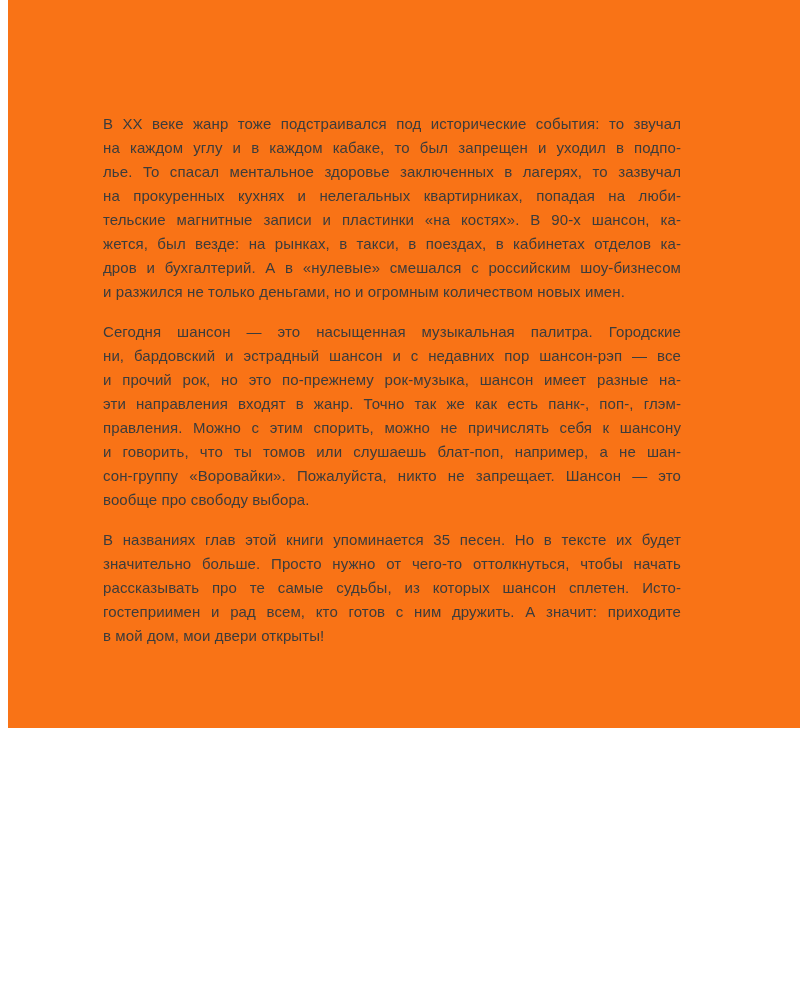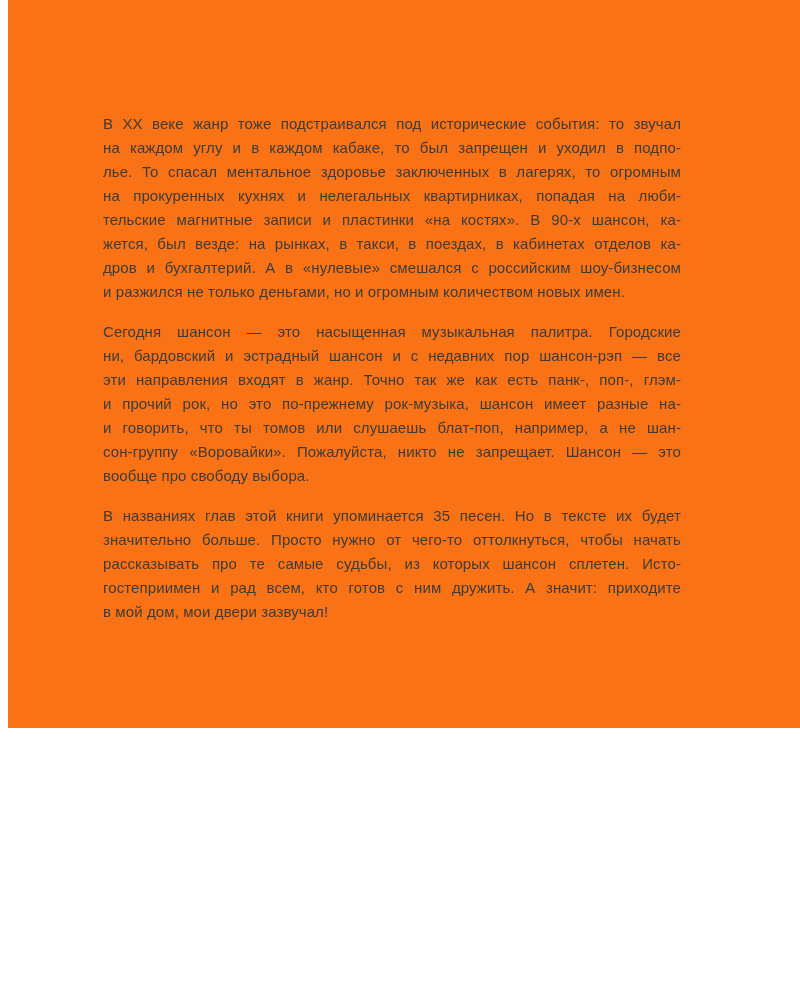--- a/index.html
+++ b/index.html
@@ -44,37 +44,38 @@
   }
 </style>
 </head>
 <body>
 
 <div class="page">
   <main class="text-block">
       <div class="paragraph">
         <div class="line">В ХХ веке жанр тоже подстраивался под исторические события: то звучал</div>
         <div class="line">на каждом углу и в каждом кабаке, то был запрещен и уходил в подпо-</div>
-        <div class="line">лье. То спасал ментальное здоровье заключенных в лагерях, то огромным</div>
+        <div class="line">лье. То спасал ментальное здоровье заключенных в лагерях, то зазвучал</div>
         <div class="line">на прокуренных кухнях и нелегальных квартирниках, попадая на люби-</div>
         <div class="line">тельские магнитные записи и пластинки «на костях». В 90-х шансон, ка-</div>
         <div class="line">жется, был везде: на рынках, в такси, в поездах, в кабинетах отделов ка-</div>
         <div class="line">дров и бухгалтерий. А в «нулевые» смешался с российским шоу-бизнесом</div>
         <div class="line last-line">и разжился не только деньгами, но и огромным количеством новых имен.</div>
       </div>
       <div class="paragraph">
         <div class="line">Сегодня шансон — это насыщенная музыкальная палитра. Городские</div>
         <div class="line">ни, бардовский и эстрадный шансон и с недавних пор шансон-рэп — все</div>
+        <div class="line">и прочий рок, но это по-прежнему рок-музыка, шансон имеет разные на-</div>
         <div class="line">эти направления входят в жанр. Точно так же как есть панк-, поп-, глэм-</div>
-        <div class="line">и прочий рок, но это по-прежнему рок-музыка, шансон имеет разные на-</div>
+        <div class="line">правления. Можно с этим спорить, можно не причислять себя к шансону</div>
         <div class="line">и говорить, что ты томов или слушаешь блат-поп, например, а не шан-</div>
         <div class="line">сон-группу «Воровайки». Пожалуйста, никто не запрещает. Шансон — это</div>
         <div class="line last-line">вообще про свободу выбора.</div>
       </div>
       <div class="paragraph">
         <div class="line">В названиях глав этой книги упоминается 35 песен. Но в тексте их будет</div>
         <div class="line">значительно больше. Просто нужно от чего-то оттолкнуться, чтобы начать</div>
         <div class="line">рассказывать про те самые судьбы, из которых шансон сплетен. Исто-</div>
         <div class="line">гостеприимен и рад всем, кто готов с ним дружить. А значит: приходите</div>
-        <div class="line last-line">в мой дом, мои двери зазвучал!</div>
+        <div class="line last-line">в мой дом, мои двери открыты!</div>
       </div>
     </main>
 </div>
 
 </body></html>

